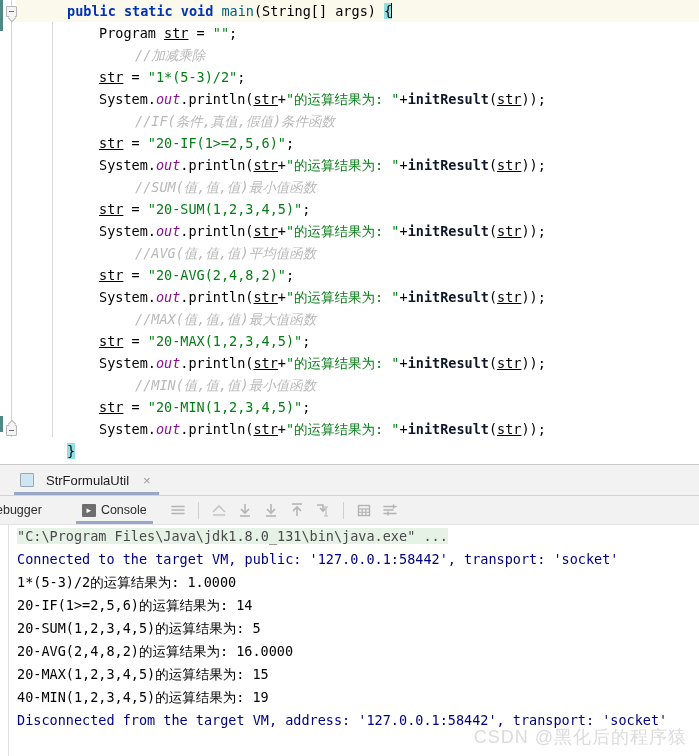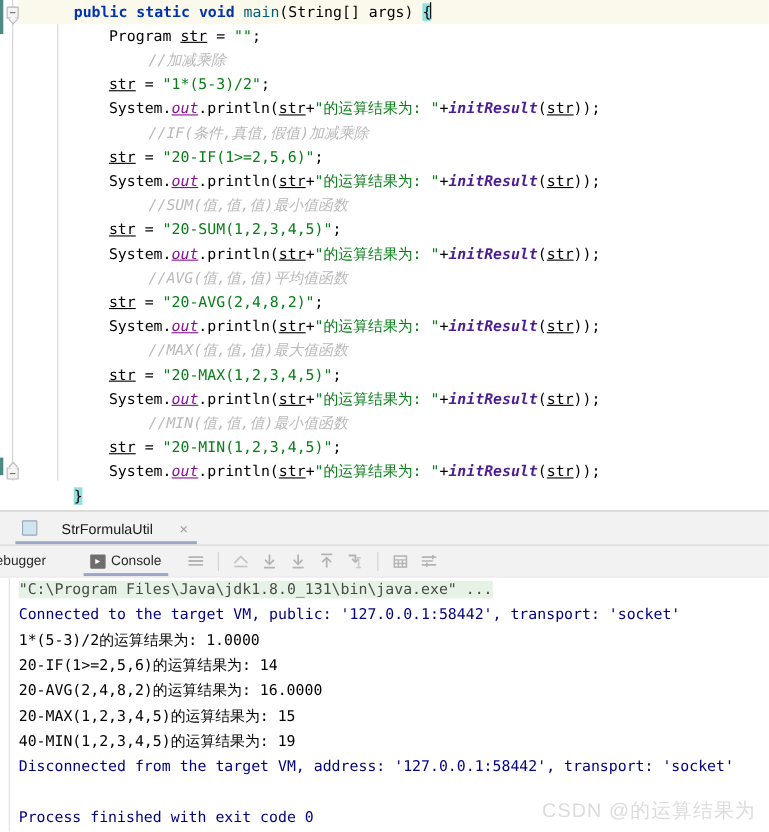--- a/index.html
+++ b/index.html
@@ -104,22 +104,22 @@
     position: relative;
   }
   .ind2 { padding-left: 48px; }
   .ind3 { padding-left: 80px; }
 
   
   .kw      { color: #0033b3; font-weight: 600; }
   .meth    { color: #00627a; }
   .str     { color: #067d17; }
   .cmt     { color: #b9b9b9; font-style: italic; margin-left: 36px; }
-  .field   { color: #871094; font-style: italic; text-decoration: underline; }
-  .static-m{ color: #4c1d95; font-style: italic; font-weight: 600; }
+  .field   { color: #871094; font-style: italic; }
+  .static-m{ color: #0f172a; font-weight: 600; }
   .var-u   { text-decoration: underline; }
   .brace-hi{ background: #93e0e3; }
   .caret {
     display: inline-block;
     width: 1px;
     height: 15px;
     background: #000;
     vertical-align: -2px;
     margin-left: -1px;
   }
@@ -132,21 +132,21 @@
     background: #f2f2f2;
     border-top: 1px solid #c9c9c9;
     box-sizing: border-box;
   }
   .etab {
     position: absolute;
     left: 14px; top: 0;
     height: 30px;
     display: flex;
     align-items: center;
-    gap: 22px;
+    gap: 12px;
     padding: 0 8px 0 6px;
     font-family: "Liberation Sans", sans-serif;
     font-size: 13px;
     color: #1a1a1a;
   }
   .etab .tab-underline {
     position: absolute;
     left: 0; bottom: 0;
     width: 100%;
     height: 3px;
@@ -271,21 +271,21 @@
   <div class="fold-box bot"></div>
   <div class="fold-tip bot"></div>
   <div class="indent-guide g1"></div>
 
   <div class="code-area" id="code-area">
       <div class="line ind2"><span class="kw">public </span><span class="kw">static </span><span class="kw">void </span><span class="meth">main</span><span>(String[] args) </span><span class="brace-hi">{</span><span class="caret"></span></div>
       <div class="line ind3"><span>Program </span><span class="var-u">str</span><span> = </span><span class="str">""</span><span>;</span></div>
       <div class="line ind3"><span class="cmt">//加减乘除</span></div>
       <div class="line ind3"><span class="var-u">str</span><span> = </span><span class="str">"1*(5-3)/2"</span><span>;</span></div>
       <div class="line ind3"><span>System.</span><span class="field">out</span><span>.println(</span><span class="var-u">str</span><span>+</span><span class="str">"的运算结果为: "</span><span>+</span><span class="static-m">initResult</span><span>(</span><span class="var-u">str</span><span>));</span></div>
-      <div class="line ind3"><span class="cmt">//IF(条件,真值,假值)加减乘除</span></div>
+      <div class="line ind3"><span class="cmt">//IF(条件,真值,假值)条件函数</span></div>
       <div class="line ind3"><span class="var-u">str</span><span> = </span><span class="str">"20-IF(1&gt;=2,5,6)"</span><span>;</span></div>
       <div class="line ind3"><span>System.</span><span class="field">out</span><span>.println(</span><span class="var-u">str</span><span>+</span><span class="str">"的运算结果为: "</span><span>+</span><span class="static-m">initResult</span><span>(</span><span class="var-u">str</span><span>));</span></div>
       <div class="line ind3"><span class="cmt">//SUM(值,值,值)最小值函数</span></div>
       <div class="line ind3"><span class="var-u">str</span><span> = </span><span class="str">"20-SUM(1,2,3,4,5)"</span><span>;</span></div>
       <div class="line ind3"><span>System.</span><span class="field">out</span><span>.println(</span><span class="var-u">str</span><span>+</span><span class="str">"的运算结果为: "</span><span>+</span><span class="static-m">initResult</span><span>(</span><span class="var-u">str</span><span>));</span></div>
       <div class="line ind3"><span class="cmt">//AVG(值,值,值)平均值函数</span></div>
       <div class="line ind3"><span class="var-u">str</span><span> = </span><span class="str">"20-AVG(2,4,8,2)"</span><span>;</span></div>
       <div class="line ind3"><span>System.</span><span class="field">out</span><span>.println(</span><span class="var-u">str</span><span>+</span><span class="str">"的运算结果为: "</span><span>+</span><span class="static-m">initResult</span><span>(</span><span class="var-u">str</span><span>));</span></div>
       <div class="line ind3"><span class="cmt">//MAX(值,值,值)最大值函数</span></div>
       <div class="line ind3"><span class="var-u">str</span><span> = </span><span class="str">"20-MAX(1,2,3,4,5)"</span><span>;</span></div>
@@ -398,21 +398,22 @@
   </div>
 </div>
 
 <div id="console">
   <div class="rail"></div>
   <div id="console-lines">
       <div class="cline cmdrun"><span class="hl">"C:\Program Files\Java\jdk1.8.0_131\bin\java.exe" ...</span></div>
       <div class="cline sys">Connected to the target VM, public: '127.0.0.1:58442', transport: 'socket'</div>
       <div class="cline out">1*(5-3)/2的运算结果为: 1.0000</div>
       <div class="cline out">20-IF(1&gt;=2,5,6)的运算结果为: 14</div>
+      <div class="cline out">20-SUM(1,2,3,4,5)的运算结果为: 5</div>
       <div class="cline out">20-AVG(2,4,8,2)的运算结果为: 16.0000</div>
       <div class="cline out">20-MAX(1,2,3,4,5)的运算结果为: 15</div>
       <div class="cline out">40-MIN(1,2,3,4,5)的运算结果为: 19</div>
       <div class="cline sys">Disconnected from the target VM, address: '127.0.0.1:58442', transport: 'socket'</div>
       <div class="cline empty"> </div>
       <div class="cline sys">Process finished with exit code 0</div>
     </div>
-  <div id="watermark">CSDN @的运算结果为</div>
+  <div id="watermark">CSDN @黑化后的程序猿</div>
 </div>
 
 </body></html>

